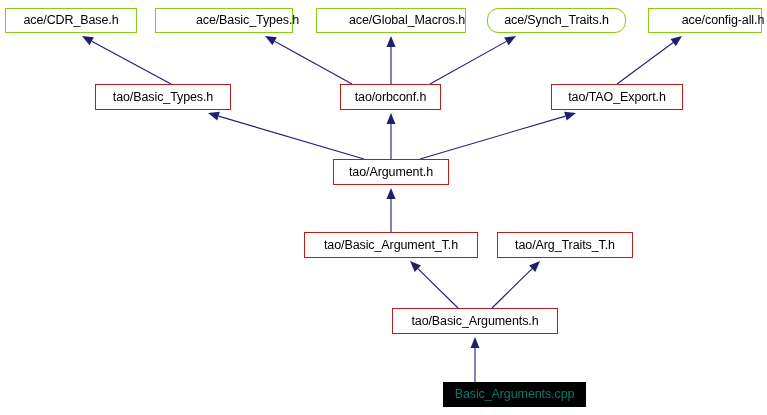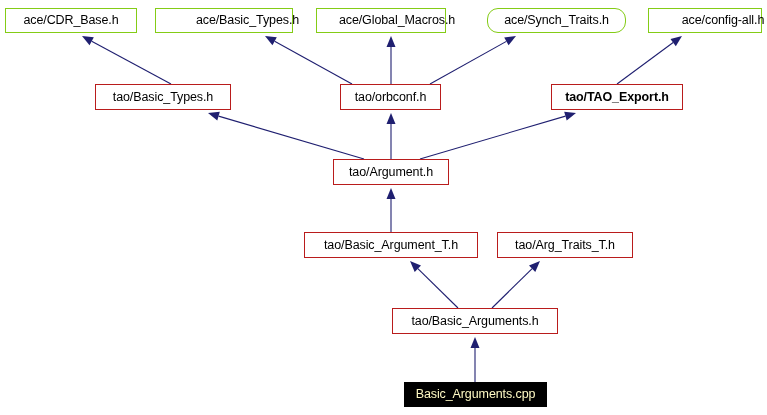--- a/index.html
+++ b/index.html
@@ -28,22 +28,23 @@
     background: #ffffff;
     color: #000000;
     border: 1px solid #b91c1c;
     z-index: 3;
   }
   .node.external {
     border: 1px solid #84cc16;
   }
   .node.current {
     background: #000000;
-    color: #fef9c3;
+    color: #0f766e;
     border: 1px solid #000000;
+    margin-left: 39px;
   }
   #edges {
     position: absolute;
     left: 0;
     top: 0;
     width: 767px;
     height: 415px;
     z-index: 1;
   }
 </style>
@@ -97,25 +98,25 @@
         <polygon points="540,261 535.2886968753086,271.9111696379111 528.9920737418346,265.4805757994696" fill="#1f1f70"></polygon>
       </g>
       <g>
         <line x1="475" y1="382" x2="475" y2="348" stroke="#1f1f70" stroke-width="1.1"></line>
         <polygon points="475,337 479.5,348 470.5,348" fill="#1f1f70"></polygon>
       </g>
     </svg>
   <div id="nodes">
       <div class="node external" style="left: 5px; top: 8px; width: 132px; height: 25px;">ace/CDR_Base.h</div>
       <div class="node external" style="left: 155px; top: 8px; width: 138px; height: 25px; padding-left: 47px;">ace/Basic_Types.h</div>
-      <div class="node external" style="left: 316px; top: 8px; width: 130px; height: 25px; padding-left: 32px;">ace/Global_Macros.h</div>
+      <div class="node external" style="left: 316px; top: 8px; width: 150px; height: 25px; padding-left: 32px;">ace/Global_Macros.h</div>
       <div class="node external" style="left: 487px; top: 8px; width: 139px; height: 25px; border-radius: 11px;">ace/Synch_Traits.h</div>
       <div class="node external" style="left: 648px; top: 8px; width: 114px; height: 25px; padding-left: 36px;">ace/config-all.h</div>
       <div class="node internal" style="left: 95px; top: 84px; width: 136px; height: 26px;">tao/Basic_Types.h</div>
       <div class="node internal" style="left: 340px; top: 84px; width: 101px; height: 26px;">tao/orbconf.h</div>
-      <div class="node internal" style="left: 551px; top: 84px; width: 132px; height: 26px; font-weight: bold;">tao/TAO_Export.h</div>
+      <div class="node internal" style="left: 551px; top: 84px; width: 132px; height: 26px;">tao/TAO_Export.h</div>
       <div class="node internal" style="left: 333px; top: 159px; width: 116px; height: 26px;">tao/Argument.h</div>
       <div class="node internal" style="left: 304px; top: 232px; width: 174px; height: 26px;">tao/Basic_Argument_T.h</div>
       <div class="node internal" style="left: 497px; top: 232px; width: 136px; height: 26px;">tao/Arg_Traits_T.h</div>
       <div class="node internal" style="left: 392px; top: 308px; width: 166px; height: 26px;">tao/Basic_Arguments.h</div>
       <div class="node current" style="left: 404px; top: 382px; width: 143px; height: 25px;">Basic_Arguments.cpp</div>
     </div>
 </div>
 
 </body></html>

